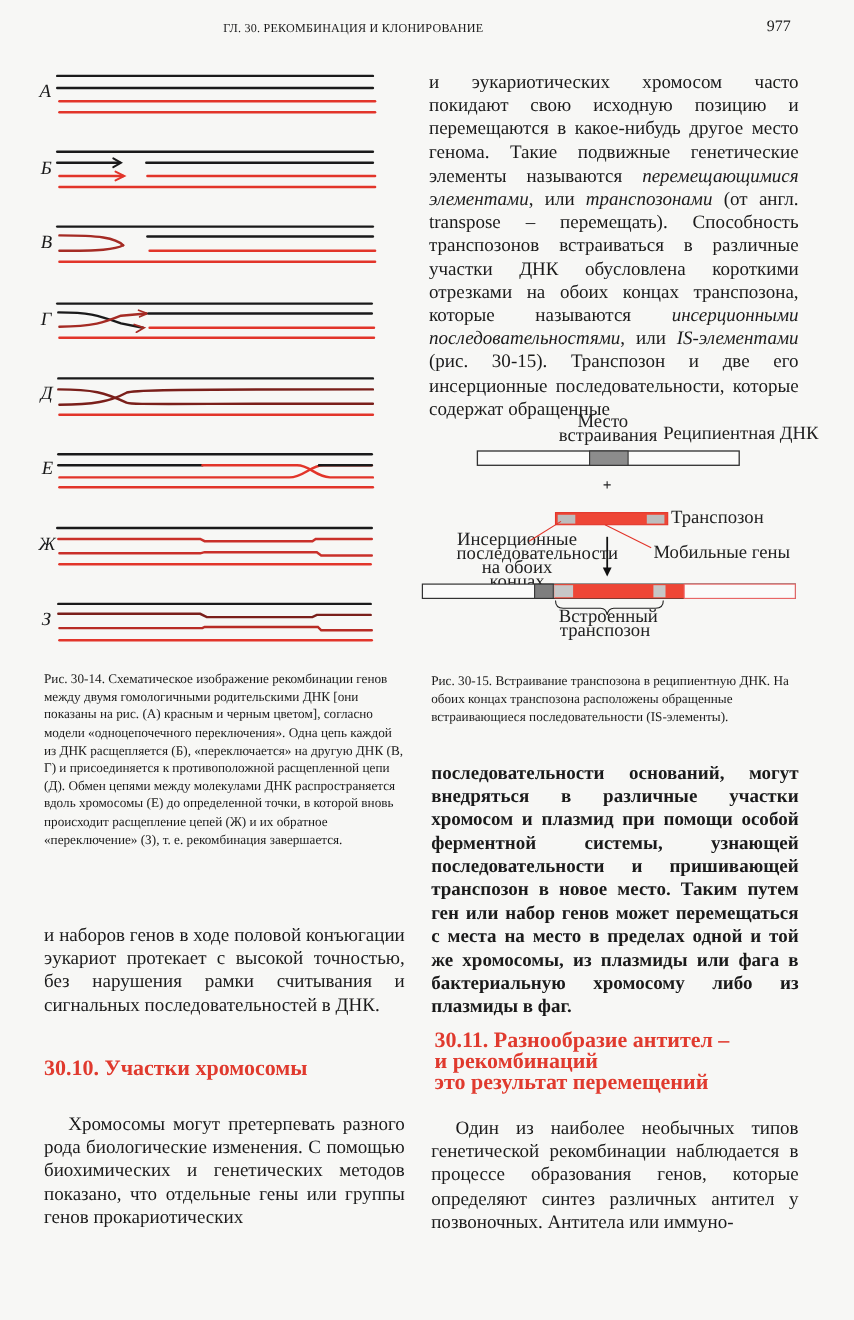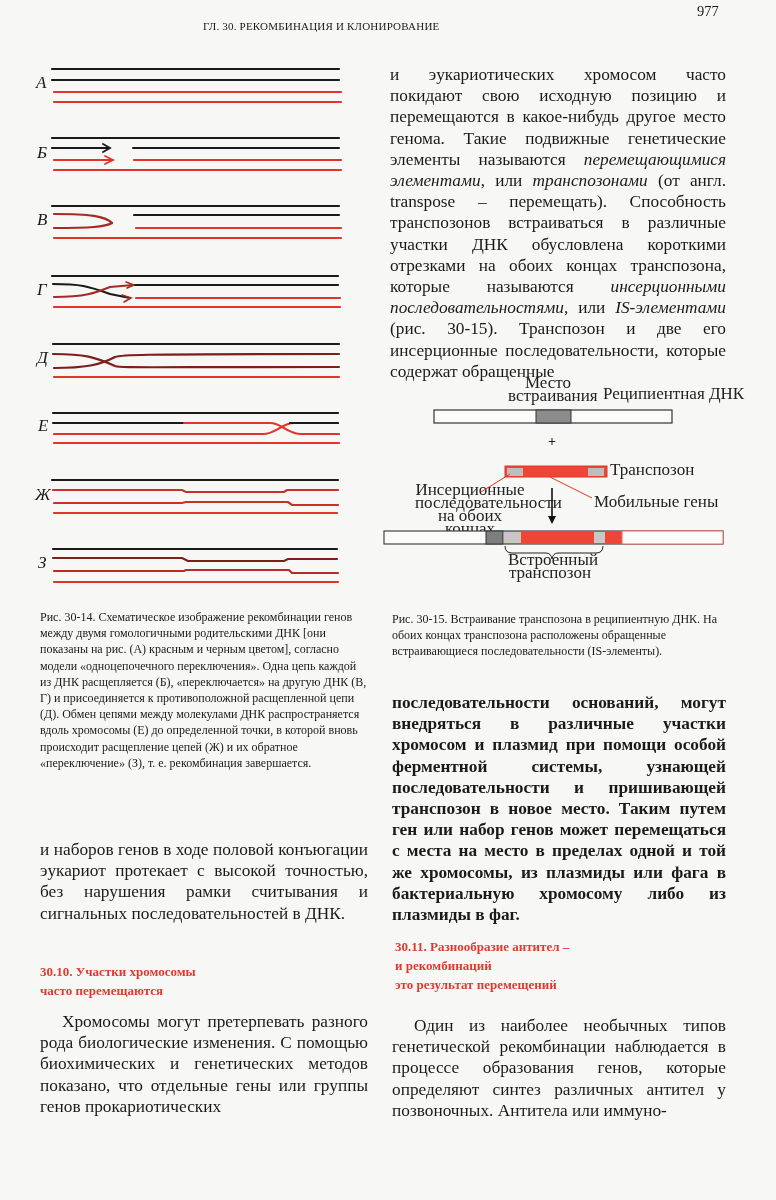--- a/index.html
+++ b/index.html
@@ -2,26 +2,26 @@
 <html><head>
 <meta charset="utf-8">
 <style>
   html, body { margin:0; padding:0; }
   body {
     width:776px; height:1200px; background:#f7f7f5; position:relative; overflow:hidden;
     font-family:"Liberation Serif", "DejaVu Serif", serif; color:#1a1a1a;
   }
   .abs { position:absolute; }
   .running-head { top:20px; left:203px; font-size:11px; letter-spacing:0.2px; }
-  .page-num { top:3px; left:697px; font-size:14.5px; }
+  .page-num { top:16px; left:697px; font-size:14.5px; }
   .body-text { font-size:17.3px; line-height:21.2px; text-align:justify; text-align-last:left; }
   .body-text p { margin:0; }
   .indent { text-indent:22px; }
   .caption { font-size:12px; line-height:16.2px; text-align:left; }
-  .heading { color:#e03a2e; font-weight:bold; font-size:13px; line-height:19px; }
+  .heading { color:#e03a2e; font-weight:bold; font-size:20px; line-height:19px; }
   i { font-style:italic; }
   .fig-label { font-style:italic; font-size:17px; position:absolute; }
   .fig2-label { font-family:"Liberation Serif", serif; font-size:17px; color:#222; position:absolute; line-height:13px; text-align:center; }
 </style>
 </head>
 <body>
 
 <div class="abs running-head">ГЛ. 30. РЕКОМБИНАЦИЯ И КЛОНИРОВАНИЕ</div>
 <div class="abs page-num">977</div>
 
@@ -108,21 +108,20 @@
 </div>
 
 <div class="abs caption" style="left:40px;top:609px;width:328px;">Рис. 30-14. Схематическое изображение рекомбинации генов между двумя гомологичными родительскими ДНК [они показаны на рис. (А) красным и черным цветом], согласно модели «одноцепочечного переключения». Одна цепь каждой из ДНК расщепляется (Б), «переключается» на другую ДНК (В, Г) и присоединяется к противоположной расщепленной цепи (Д). Обмен цепями между молекулами ДНК распространяется вдоль хромосомы (Е) до определенной точки, в которой вновь происходит расщепление цепей (Ж) и их обратное «переключение» (З), т. е. рекомбинация завершается.</div>
 
 <div class="abs body-text" style="left:40px;top:839px;width:328px;">
   <p>и наборов генов в ходе половой конъюгации эукариот протекает с высокой точностью, без нарушения рамки считывания и сигнальных последовательностей в ДНК.</p>
 </div>
 
 <div class="abs heading" style="left:40px;top:962px;width:330px;">
   <div>30.10. Участки хромосомы</div>
-  <div>часто перемещаются</div>
 </div>
 
 <div class="abs body-text" style="left:40px;top:1011px;width:328px;">
   <p class="indent">Хромосомы могут претерпевать разного рода биологические изменения. С помощью биохимических и генетических методов показано, что отдельные гены или группы генов прокариотических</p>
 </div>
 
 <div class="abs body-text" style="left:390px;top:64px;width:336px;">
   <p>
     <span>и эукариотических хромосом часто покидают свою исходную позицию и перемещаются в какое-нибудь другое место генома. Такие подвижные генетические элементы называются </span><i>перемещающимися элементами</i><span>, или </span><i>транспозонами</i><span> (от англ. transpose – перемещать). Способность транспозонов встраиваться в различные участки ДНК обусловлена короткими отрезками на обоих концах транспозона, которые называются </span><i>инсерционными последовательностями</i><span>, или </span><i>IS-элементами</i><span> (рис. 30-15). Транспозон и две его инсерционные последовательности, которые содержат обращенные</span>
   </p>

